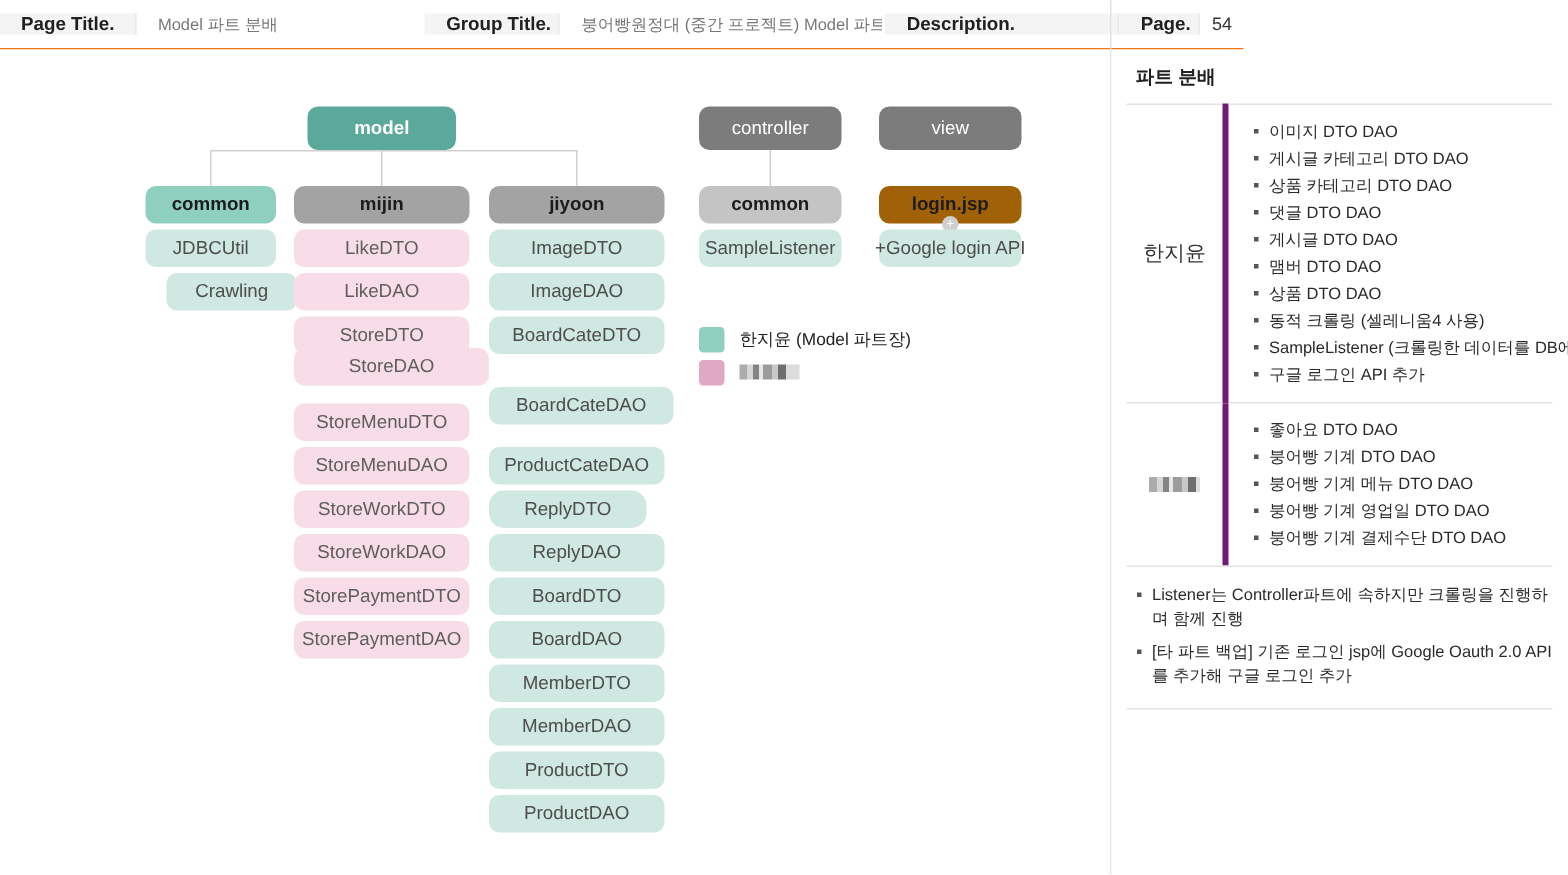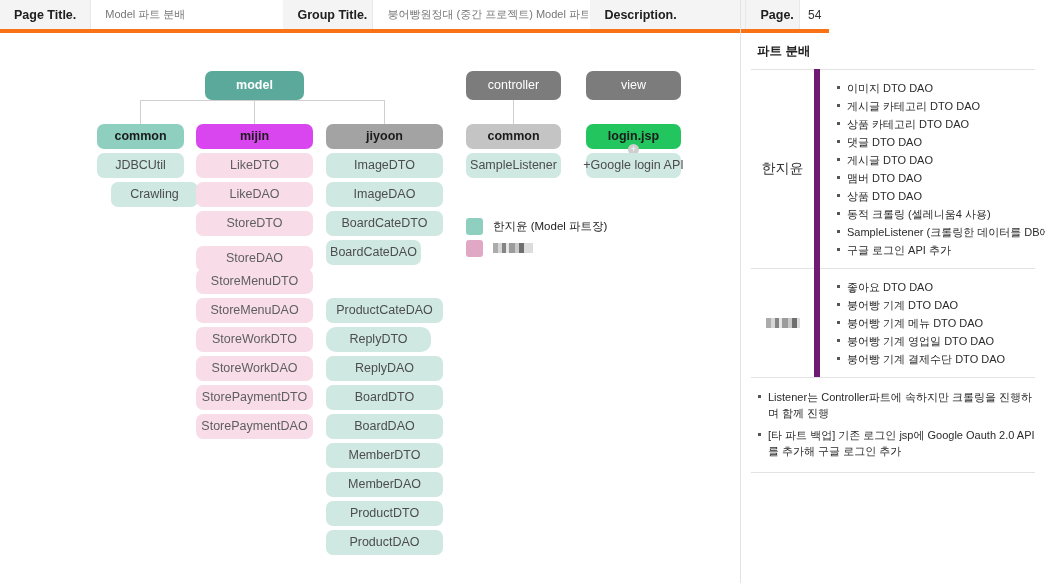--- a/index.html
+++ b/index.html
@@ -13,21 +13,22 @@
     color: #333333;
     overflow: hidden;
     position: relative;
   }
 
   
   .header {
     display: flex;
     height: 33px;
     width: 829px;
-    border-bottom: 4px solid #f97316;
+    border-bottom: 1px solid #f97316;
+    align-items: center;
   }
   .hdr-cell-label {
     background: #f4f4f4;
     display: flex; align-items: center;
     padding: 0 14px;
     font-size: 12.5px;
     font-weight: bold;
     color: #202020;
     border-right: 1px solid #e8e8e8;
     white-space: nowrap;
@@ -82,25 +83,25 @@
     line-height: 1.1;
     white-space: nowrap;
   }
   .node.head { font-weight: bold; }
 
   
   .c-model    { background: #5aa99a; color: #ffffff; }
   .c-teal-hd  { background: #8fcfbf; color: #1b1b1b; }
   .c-teal-hd2 { background: #a3a3a3; color: #1b1b1b; }
   .c-teal-lt  { background: #cfe8e2; color: #4d4d4d; }
-  .c-pink-hd  { background: #d946ef; color: #1b1b1b; }
+  .c-pink-hd  { background: #a3a3a3; color: #1b1b1b; }
   .c-pink-lt  { background: #f8dde8; color: #5e5e5e; }
   .c-gray-dk  { background: #7c7c7c; color: #ffffff; }
   .c-gray-md  { background: #c4c4c4; color: #1b1b1b; }
-  .c-gray-lt  { background: #22c55e; color: #1b1b1b; }
+  .c-gray-lt  { background: #a16207; color: #1b1b1b; }
 
   .conn {
     position: absolute;
     background: #cfcfcf;
   }
   .conn-v { width: 1px; }
   .conn-h { height: 1px; }
 
   .plus-badge {
     position: absolute;
@@ -163,21 +164,21 @@
     padding: 9px 0;
   }
   .ptable td.owner {
     width: 66px;
     text-align: center;
     font-size: 14px;
     color: #333333;
     vertical-align: middle;
   }
   .ptable td.tasks {
-    border-left: 6px solid #701a75;
+    border-left: 4px solid #701a75;
     padding-left: 16px;
   }
   ul.tasklist { margin: 0; padding: 0; list-style: none; }
   ul.tasklist li {
     font-size: 11px;
     color: #2a2a2a;
     line-height: 1.0;
     padding: 3.5px 0 3.5px 11px;
     position: relative;
     white-space: nowrap;
@@ -239,33 +240,33 @@
   <div class="node head c-model" style="left:205px; top:38px; width:99px; height:29px;">model</div>
 
   <div class="node head c-teal-hd" style="left:97px; top:91px; width:87px; height:25px;">common</div>
   <div class="node c-teal-lt" style="left:97px; top:120px; width:87px; height:25px;">JDBCUtil</div>
   <div class="node c-teal-lt" style="left:111px; top:149px; width:87px; height:25px;">Crawling</div>
 
   <div class="node head c-pink-hd" style="left:196px; top:91px; width:117px; height:25px;">mijin</div>
   <div class="node c-pink-lt" style="left:196px; top:120px; width:117px; height:25px;">LikeDTO</div>
   <div class="node c-pink-lt" style="left:196px; top:149px; width:117px; height:25px;">LikeDAO</div>
   <div class="node c-pink-lt" style="left:196px; top:178px; width:117px; height:25px;">StoreDTO</div>
-  <div class="node c-pink-lt" style="left:196px; top:213px; width:117px; height:25px;">StoreDAO</div>
+  <div class="node c-pink-lt" style="left:196px; top:199px; width:130px; height:25px;">StoreDAO</div>
   <div class="node c-pink-lt" style="left:196px; top:236px; width:117px; height:25px;">StoreMenuDTO</div>
   <div class="node c-pink-lt" style="left:196px; top:265px; width:117px; height:25px;">StoreMenuDAO</div>
   <div class="node c-pink-lt" style="left:196px; top:294px; width:117px; height:25px;">StoreWorkDTO</div>
   <div class="node c-pink-lt" style="left:196px; top:323px; width:117px; height:25px;">StoreWorkDAO</div>
   <div class="node c-pink-lt" style="left:196px; top:352px; width:117px; height:25px;">StorePaymentDTO</div>
   <div class="node c-pink-lt" style="left:196px; top:381px; width:117px; height:25px;">StorePaymentDAO</div>
 
   <div class="node head c-teal-hd2" style="left:326px; top:91px; width:117px; height:25px;">jiyoon</div>
   <div class="node c-teal-lt" style="left:326px; top:120px; width:117px; height:25px;">ImageDTO</div>
   <div class="node c-teal-lt" style="left:326px; top:149px; width:117px; height:25px;">ImageDAO</div>
   <div class="node c-teal-lt" style="left:326px; top:178px; width:117px; height:25px;">BoardCateDTO</div>
-  <div class="node c-teal-lt" style="left:326px; top:207px; width:95px; height:25px;">BoardCateDAO</div>
+  <div class="node c-teal-lt" style="left:326px; top:225px; width:123px; height:25px;">BoardCateDAO</div>
   <div class="node c-teal-lt" style="left:326px; top:265px; width:117px; height:25px;">ProductCateDAO</div>
   <div class="node c-teal-lt" style="left:326px; top:294px; width:105px; height:25px;border-radius:10px;">ReplyDTO</div>
   <div class="node c-teal-lt" style="left:326px; top:323px; width:117px; height:25px;">ReplyDAO</div>
   <div class="node c-teal-lt" style="left:326px; top:352px; width:117px; height:25px;">BoardDTO</div>
   <div class="node c-teal-lt" style="left:326px; top:381px; width:117px; height:25px;">BoardDAO</div>
   <div class="node c-teal-lt" style="left:326px; top:410px; width:117px; height:25px;">MemberDTO</div>
   <div class="node c-teal-lt" style="left:326px; top:439px; width:117px; height:25px;">MemberDAO</div>
   <div class="node c-teal-lt" style="left:326px; top:468px; width:117px; height:25px;">ProductDTO</div>
   <div class="node c-teal-lt" style="left:326px; top:497px; width:117px; height:25px;">ProductDAO</div>
 

